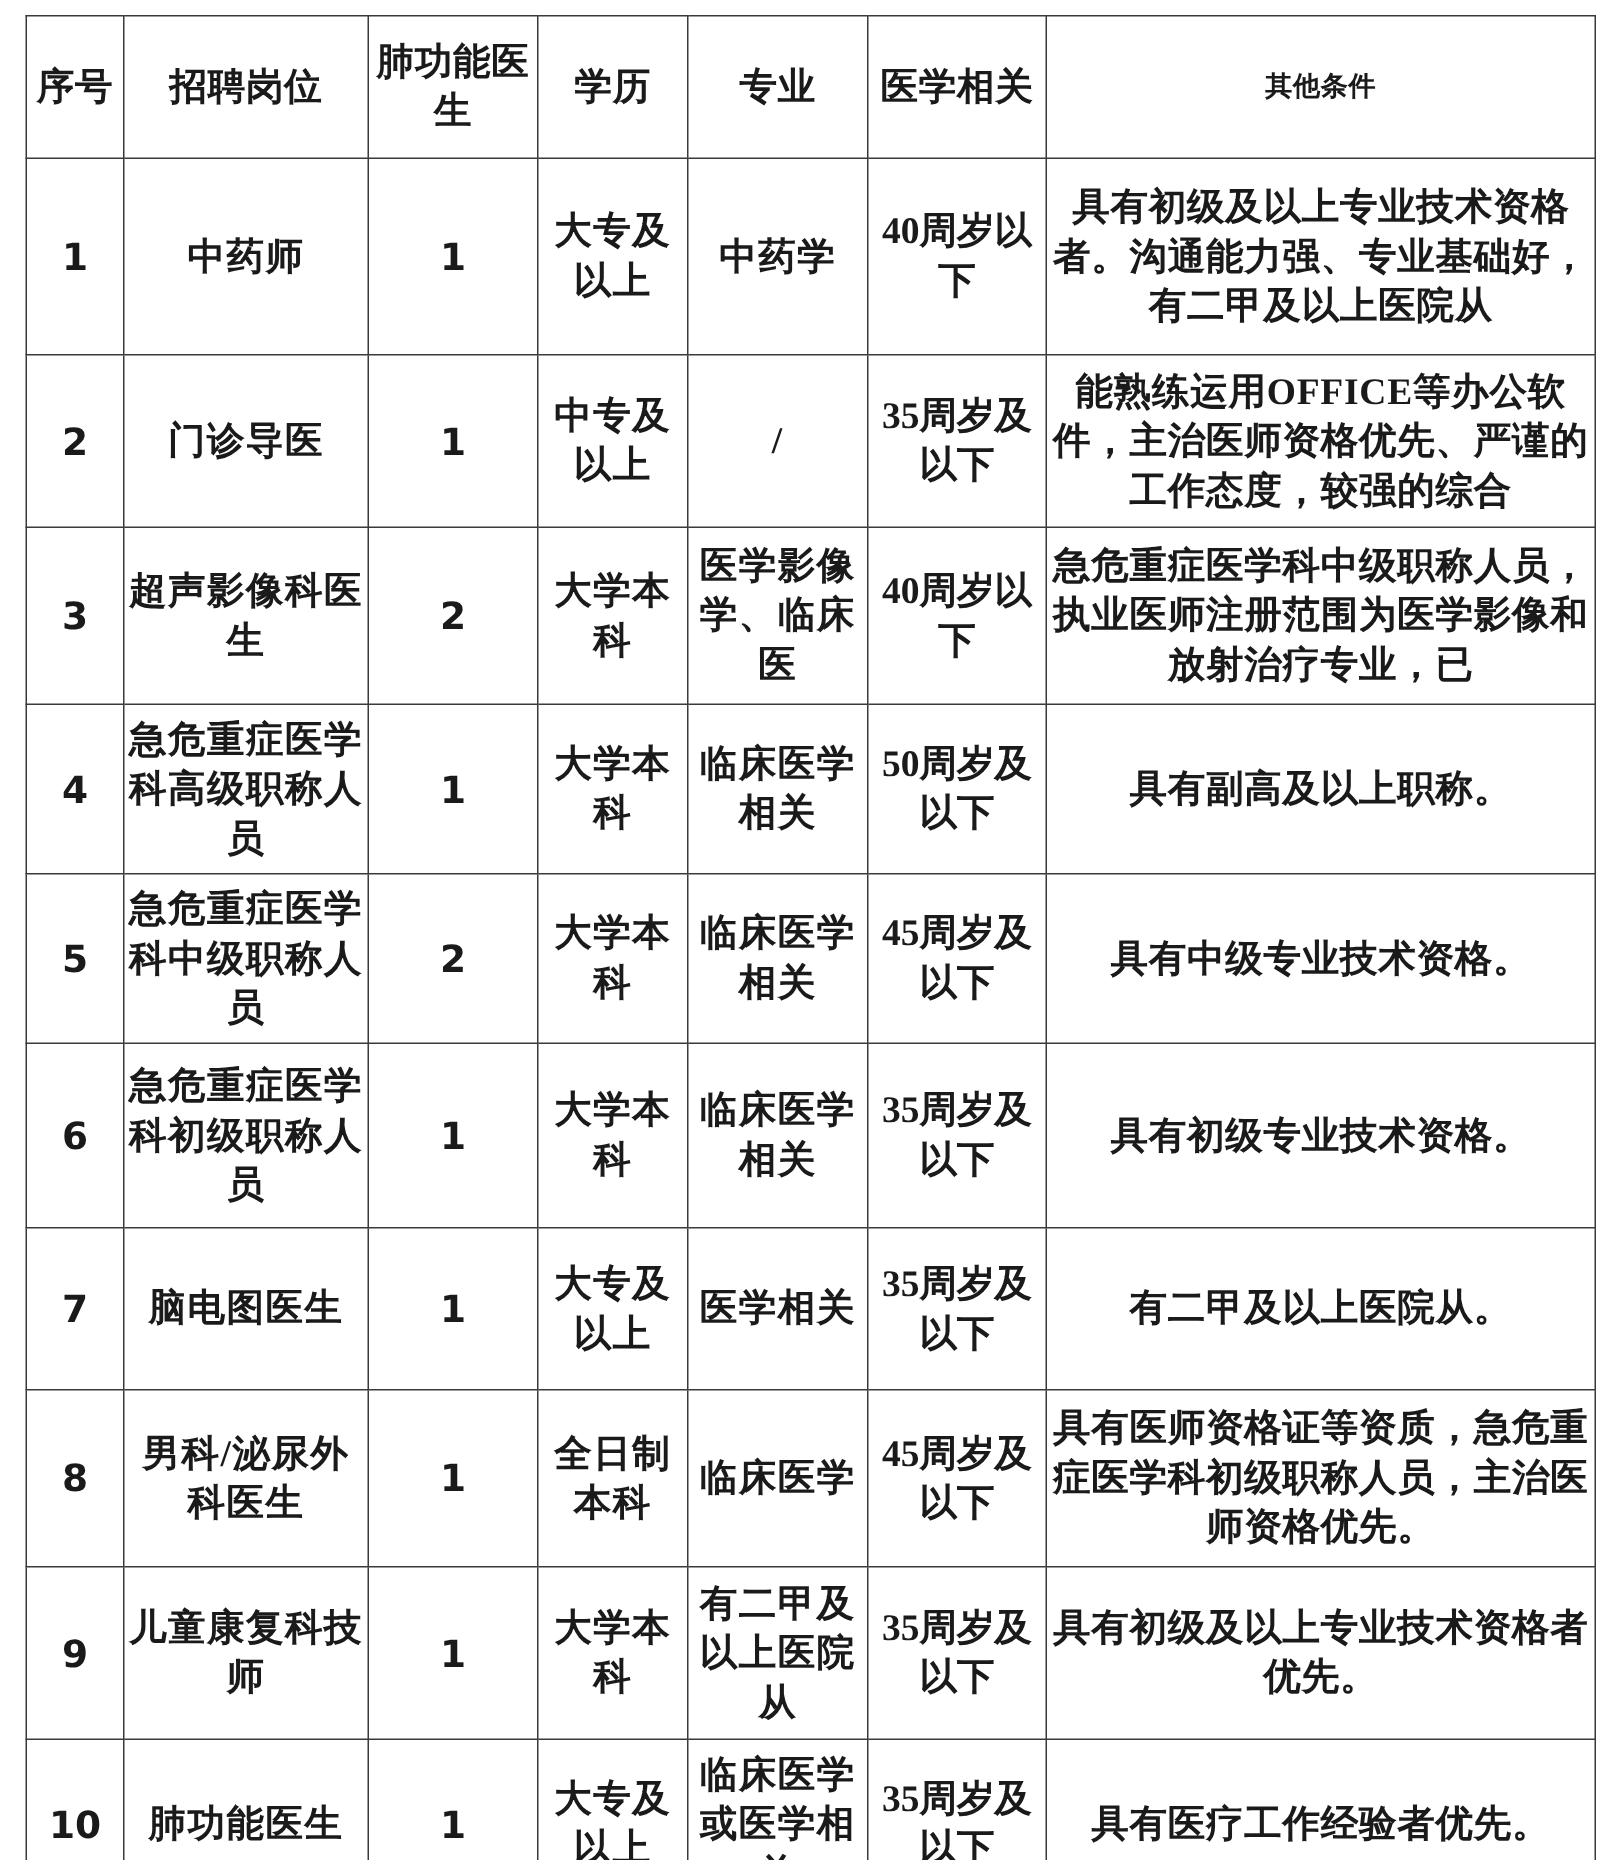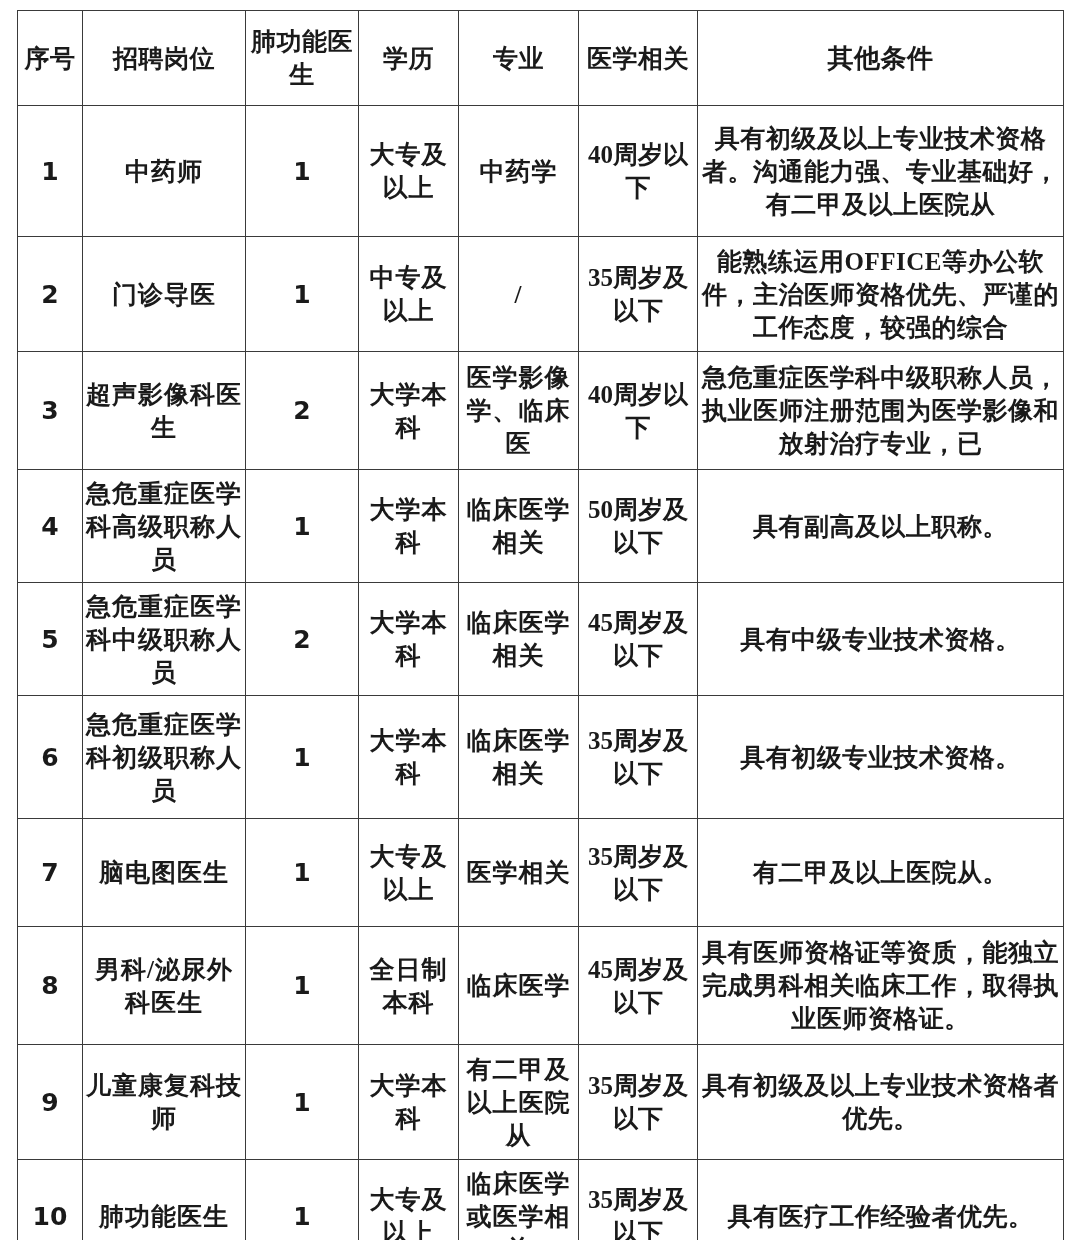--- a/index.html
+++ b/index.html
@@ -56,21 +56,21 @@
   col.c-other   { width: 366px; }
 
   thead th {
     height: 90px;
     font-weight: 700;
     font-size: 27px;
     font-family: Liberation Sans, sans-serif;
     letter-spacing: 0.5px;
     vertical-align: middle;
   }
-  thead th.h-other { font-size: 26px; }
+  thead th.h-other { font-size: 18px; }
 
   tbody td { font-family: "Liberation Serif", "DejaVu Serif", serif; }
 
   td.cell-index {
     font-family: "DejaVu Sans", "Liberation Sans", sans-serif;
     font-weight: 700;
     font-size: 27px;
   }
   td.cell-count {
     font-family: "DejaVu Sans", "Liberation Sans", sans-serif;
@@ -204,21 +204,21 @@
         <td class="cell-other">有二甲及以上医院从。</td>
       </tr>
 
       <tr class="r8">
         <td class="cell-index">8</td>
         <td class="cell-post">男科/泌尿外科医生</td>
         <td class="cell-count">1</td>
         <td class="cell-edu">全日制本科</td>
         <td class="cell-major">临床医学</td>
         <td class="cell-age">45周岁及以下</td>
-        <td class="cell-other">具有医师资格证等资质，能独立完成男科相关临床工作，取得执业医师资格证。</td>
+        <td class="cell-other">具有医师资格证等资质，急危重症医学科初级职称人员，主治医师资格优先。</td>
       </tr>
 
       <tr class="r9">
         <td class="cell-index">9</td>
         <td class="cell-post">儿童康复科技师</td>
         <td class="cell-count">1</td>
         <td class="cell-edu">大学本科</td>
         <td class="cell-major">有二甲及以上医院从</td>
         <td class="cell-age">35周岁及以下</td>
         <td class="cell-other">具有初级及以上专业技术资格者优先。</td>

